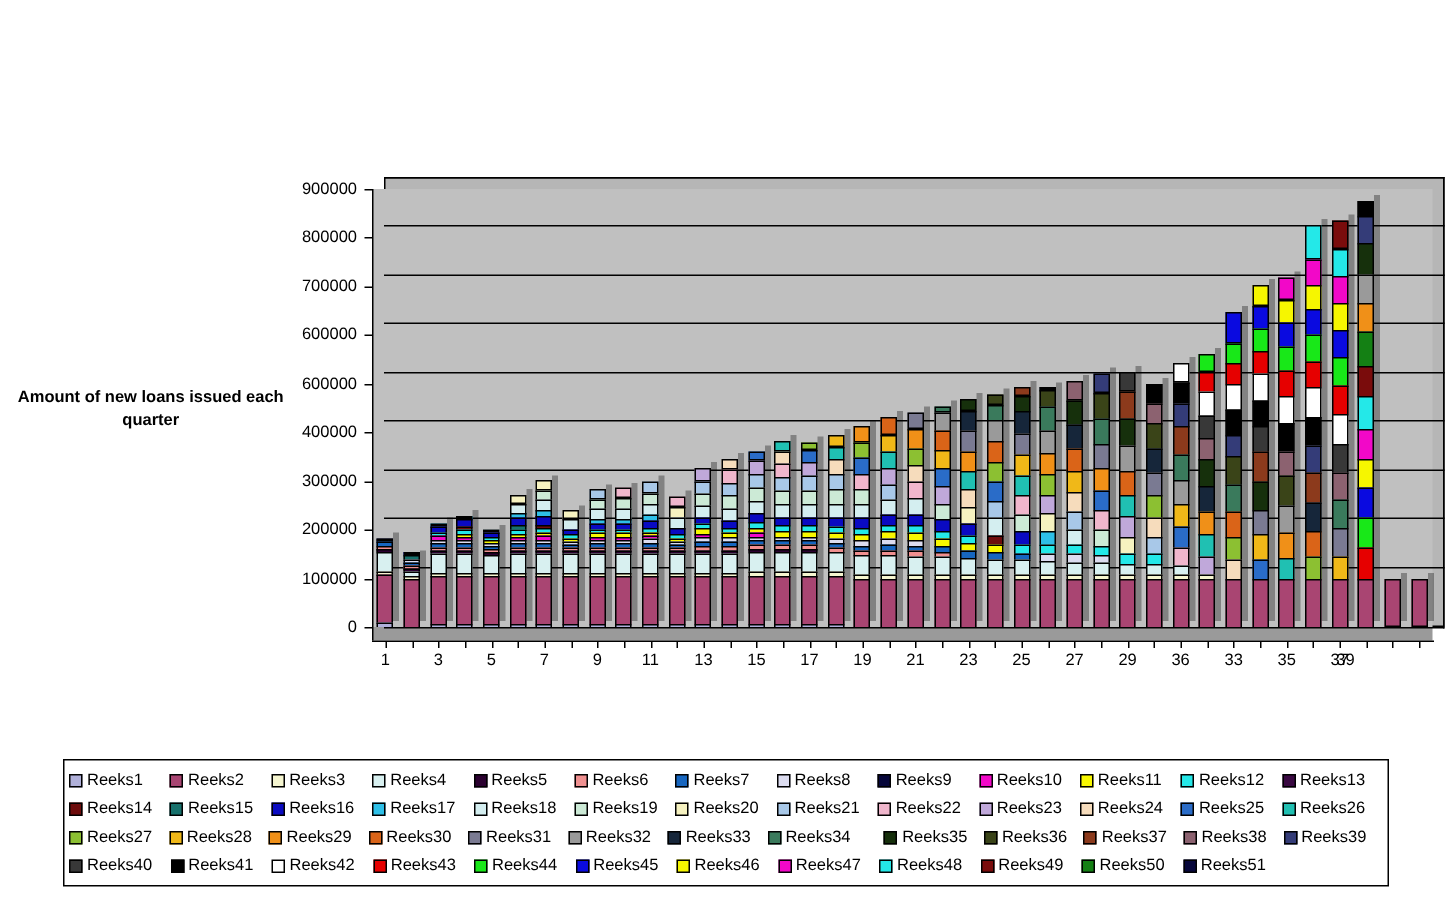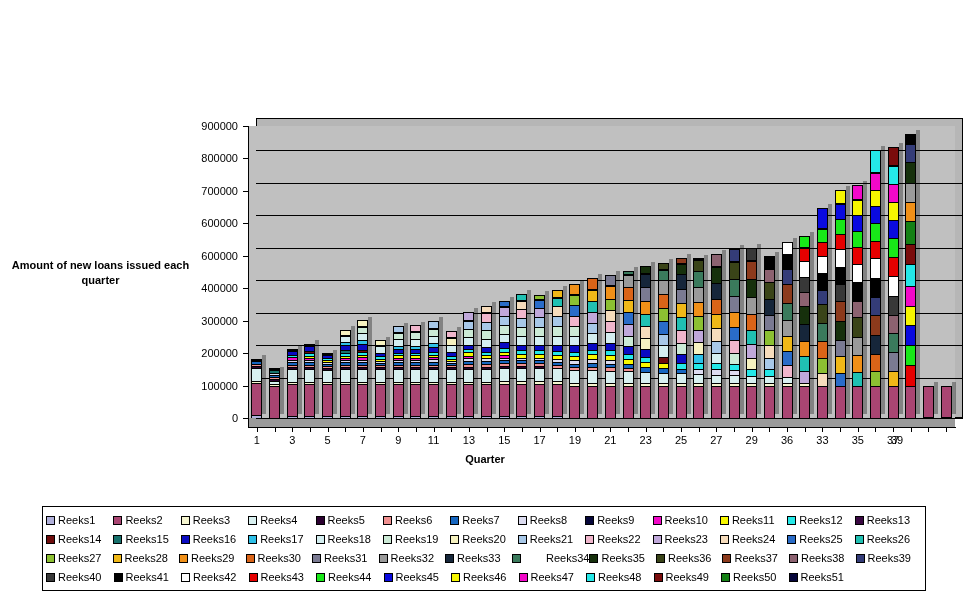--- a/index.html
+++ b/index.html
@@ -944,23 +944,20 @@
       <div class="x-tick-label" style="left: 845.788px;">35</div>
       <div class="x-tick-mark" style="left: 875px;"></div>
       <div class="x-tick-mark" style="left: 893px;"></div>
       <div class="x-tick-label" style="left: 881.138px;">37</div>
       <div class="x-tick-mark" style="left: 911px;"></div>
       <div class="x-tick-mark" style="left: 928px;"></div>
       <div class="x-tick-label" style="left: 885px;">39</div>
       <div class="x-tick-mark" style="left: 946px;"></div>
     </div>
 
-  <div id="x-axis-title">
-    <span>Quarter</span>
-  </div>
 </div>
 
 <div id="legend">
     <div class="legend-row">
       <div class="legend-item" style="width: 67.5px;">
         <span class="legend-swatch" style="background: rgb(176, 176, 218);"></span>
         <span class="legend-label">Reeks1</span>
       </div>
       <div class="legend-item" style="width: 67.5px;">
         <span class="legend-swatch" style="background: rgb(169, 69, 114);"></span>
@@ -1087,21 +1084,21 @@
         <span class="legend-label">Reeks31</span>
       </div>
       <div class="legend-item" style="width: 67.5px;">
         <span class="legend-swatch" style="background: rgb(154, 154, 154);"></span>
         <span class="legend-label">Reeks32</span>
       </div>
       <div class="legend-item" style="width: 67.5px;">
         <span class="legend-swatch" style="background: rgb(22, 38, 58);"></span>
         <span class="legend-label">Reeks33</span>
       </div>
-      <div class="legend-item" style="width: 79px; justify-content: space-between;">
+      <div class="legend-item" style="width: 79px;">
         <span class="legend-swatch" style="background: rgb(58, 122, 92);"></span>
         <span class="legend-label">Reeks34</span>
       </div>
       <div class="legend-item" style="width: 67.5px;">
         <span class="legend-swatch" style="background: rgb(22, 48, 12);"></span>
         <span class="legend-label">Reeks35</span>
       </div>
       <div class="legend-item" style="width: 67.5px;">
         <span class="legend-swatch" style="background: rgb(58, 68, 24);"></span>
         <span class="legend-label">Reeks36</span>

